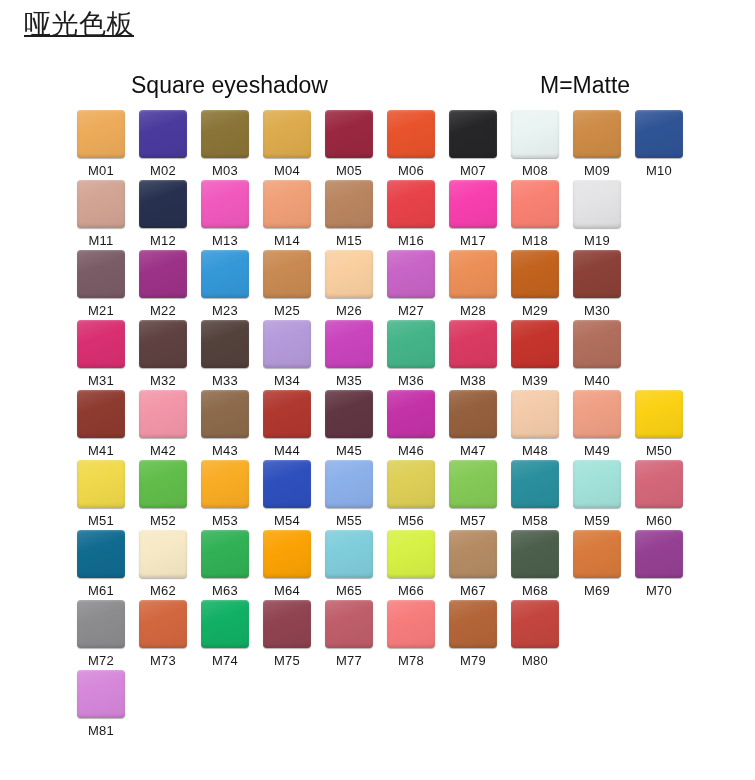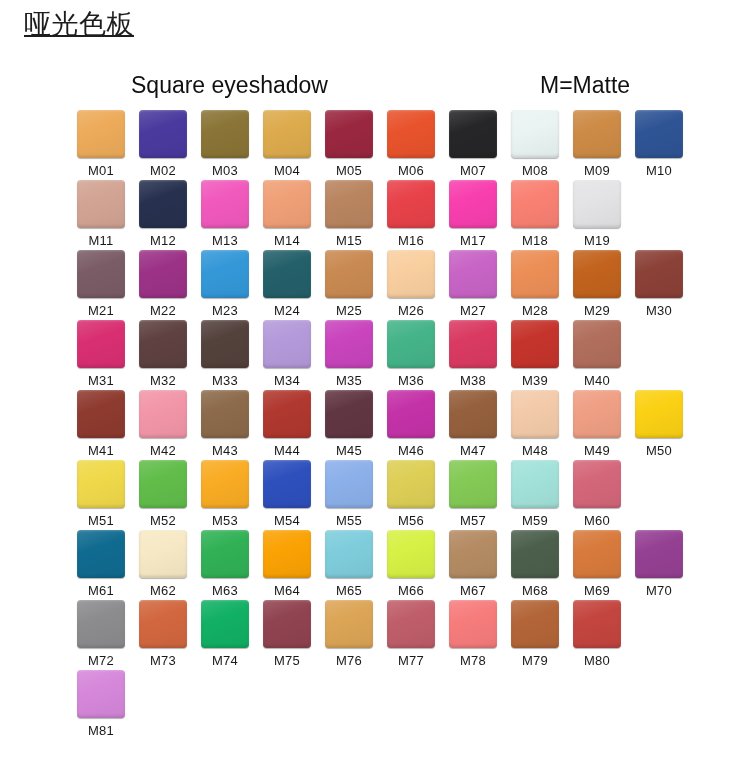--- a/index.html
+++ b/index.html
@@ -207,24 +207,20 @@
       </div>
       <div class="swatch-cell">
         <div class="swatch-chip" style="background-color: rgb(156, 50, 135);"></div>
         <div class="swatch-label">M22</div>
       </div>
       <div class="swatch-cell">
         <div class="swatch-chip" style="background-color: rgb(52, 152, 216);"></div>
         <div class="swatch-label">M23</div>
       </div>
       <div class="swatch-cell">
-        <div class="swatch-chip" style="background-color: rgb(36, 96, 106);"></div>
-        <div class="swatch-label">M24</div>
-      </div>
-      <div class="swatch-cell">
         <div class="swatch-chip" style="background-color: rgb(201, 138, 82);"></div>
         <div class="swatch-label">M25</div>
       </div>
       <div class="swatch-cell">
         <div class="swatch-chip" style="background-color: rgb(249, 207, 160);"></div>
         <div class="swatch-label">M26</div>
       </div>
       <div class="swatch-cell">
         <div class="swatch-chip" style="background-color: rgb(200, 100, 198);"></div>
         <div class="swatch-label">M27</div>
@@ -345,20 +341,24 @@
       </div>
       <div class="swatch-cell">
         <div class="swatch-chip" style="background-color: rgb(221, 207, 86);"></div>
         <div class="swatch-label">M56</div>
       </div>
       <div class="swatch-cell">
         <div class="swatch-chip" style="background-color: rgb(132, 202, 86);"></div>
         <div class="swatch-label">M57</div>
       </div>
       <div class="swatch-cell">
+        <div class="swatch-chip" style="background-color: rgb(42, 143, 157);"></div>
+        <div class="swatch-label">M58</div>
+      </div>
+      <div class="swatch-cell">
         <div class="swatch-chip" style="background-color: rgb(162, 226, 218);"></div>
         <div class="swatch-label">M59</div>
       </div>
       <div class="swatch-cell">
         <div class="swatch-chip" style="background-color: rgb(212, 103, 122);"></div>
         <div class="swatch-label">M60</div>
       </div>
     </div>
     <div class="swatch-row">
       <div class="swatch-cell">
@@ -413,24 +413,20 @@
       </div>
       <div class="swatch-cell">
         <div class="swatch-chip" style="background-color: rgb(17, 176, 100);"></div>
         <div class="swatch-label">M74</div>
       </div>
       <div class="swatch-cell">
         <div class="swatch-chip" style="background-color: rgb(144, 67, 80);"></div>
         <div class="swatch-label">M75</div>
       </div>
       <div class="swatch-cell">
-        <div class="swatch-chip" style="background-color: rgb(220, 165, 86);"></div>
-        <div class="swatch-label">M76</div>
-      </div>
-      <div class="swatch-cell">
         <div class="swatch-chip" style="background-color: rgb(191, 94, 106);"></div>
         <div class="swatch-label">M77</div>
       </div>
       <div class="swatch-cell">
         <div class="swatch-chip" style="background-color: rgb(247, 124, 124);"></div>
         <div class="swatch-label">M78</div>
       </div>
       <div class="swatch-cell">
         <div class="swatch-chip" style="background-color: rgb(179, 101, 56);"></div>
         <div class="swatch-label">M79</div>

